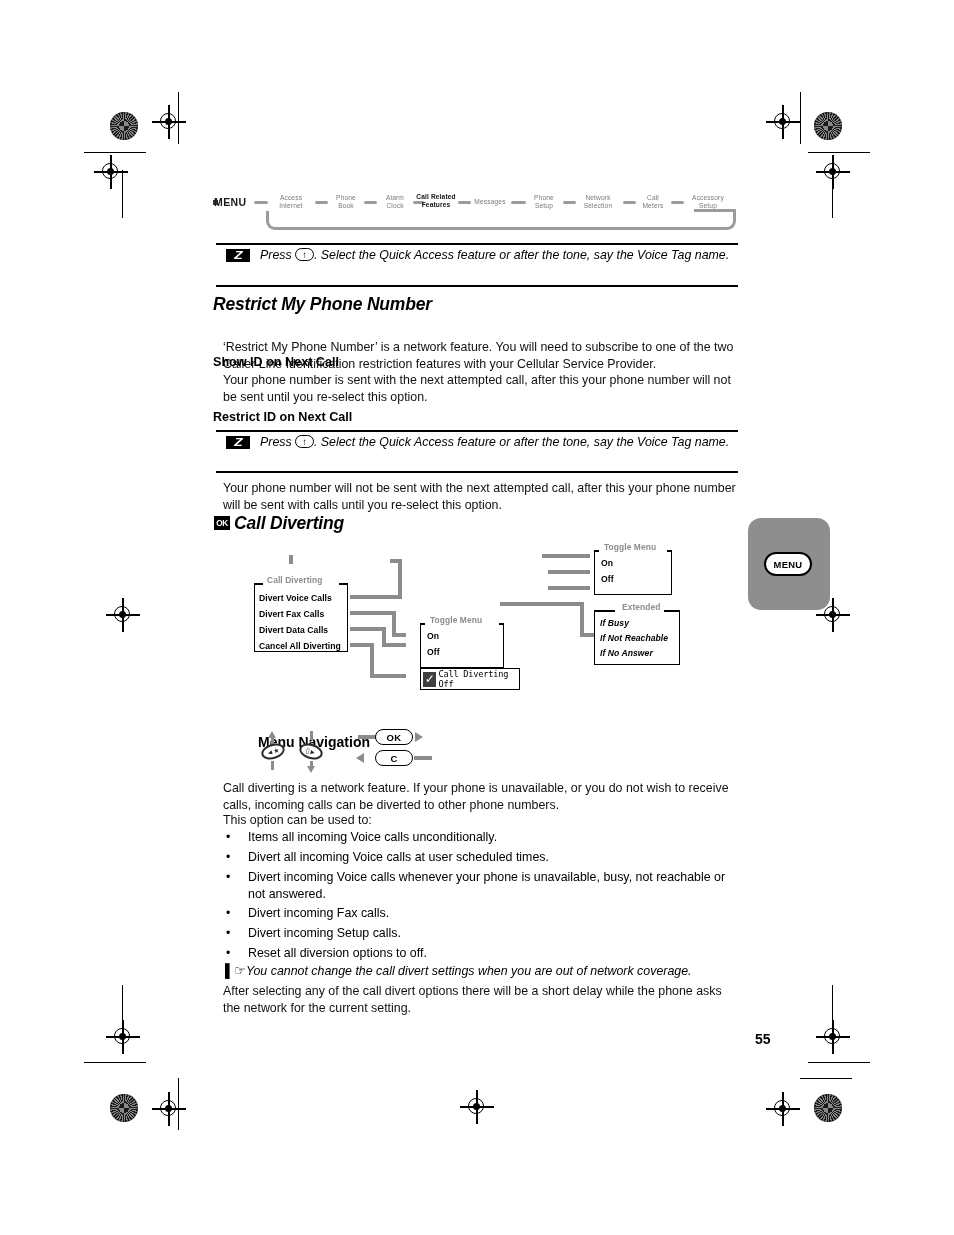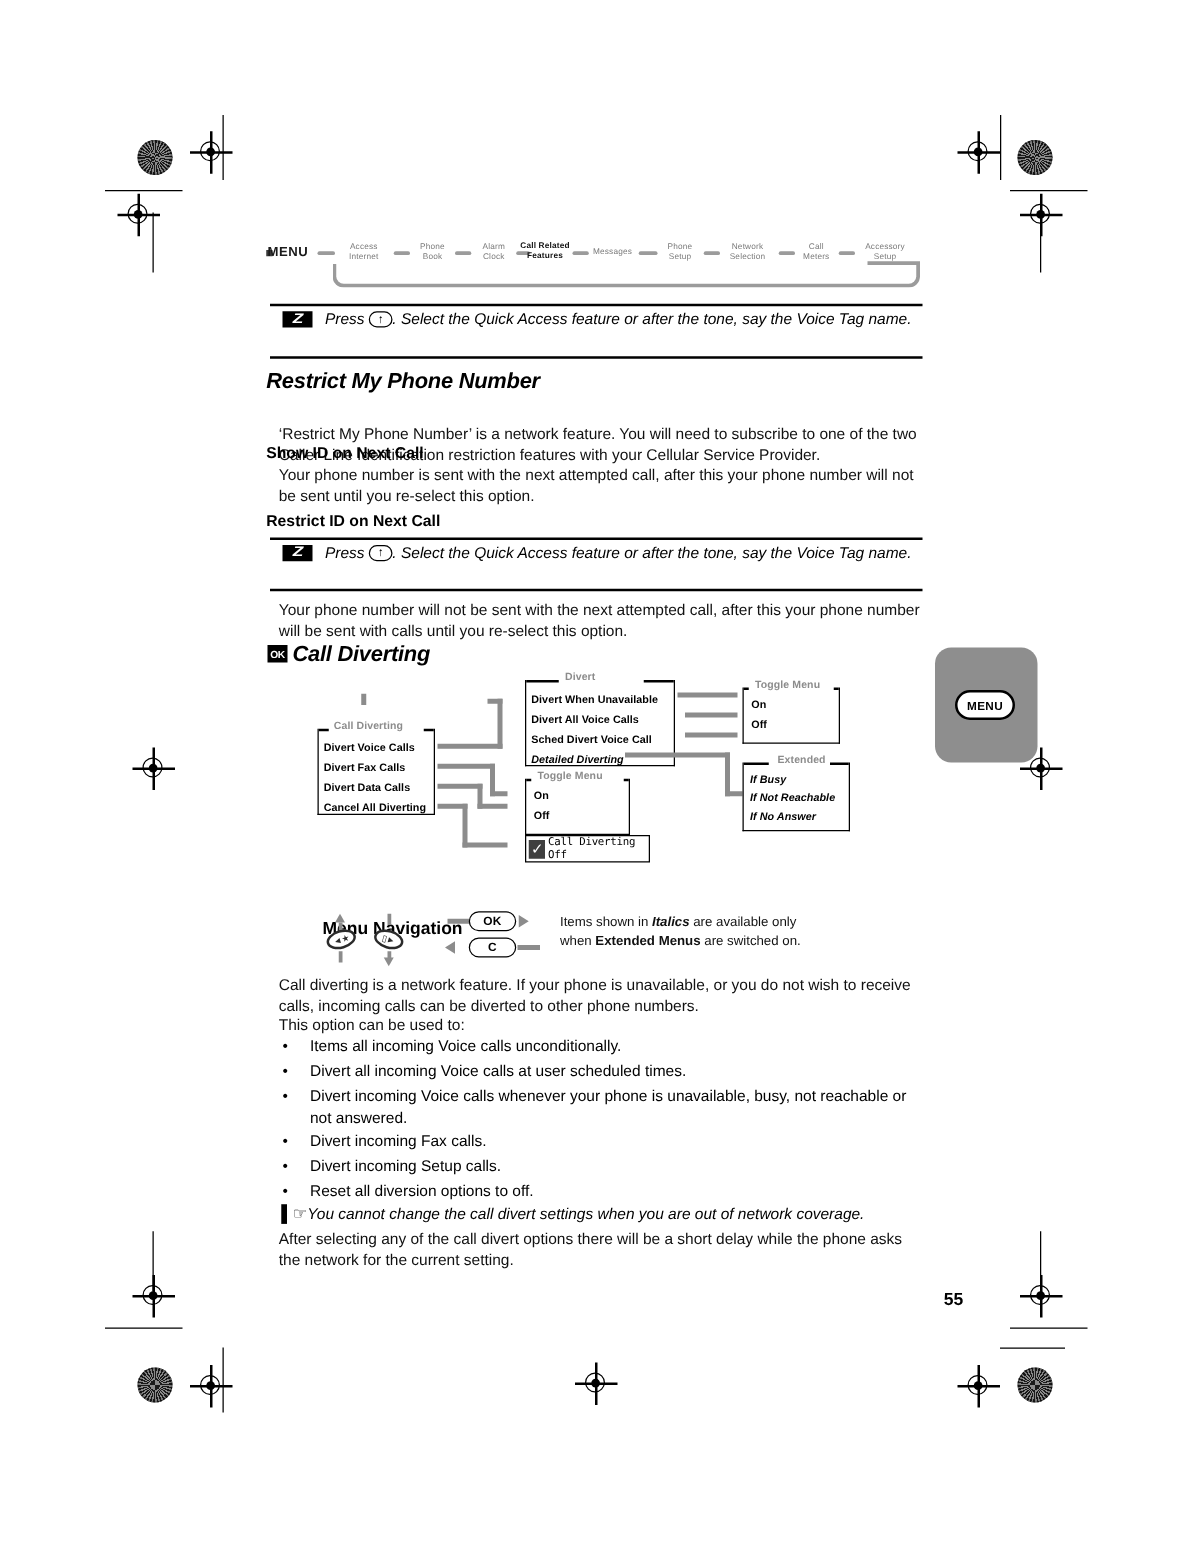--- a/index.html
+++ b/index.html
@@ -339,29 +339,20 @@
     <div class="conn" style="left:142px;top:98px;width:14px;height:4px;"></div>
 
     <div class="conn" style="left:100px;top:92px;width:36px;height:4px;"></div>
     <div class="conn" style="left:132px;top:92px;width:4px;height:20px;"></div>
     <div class="conn" style="left:132px;top:108px;width:24px;height:4px;"></div>
 
     <div class="conn" style="left:100px;top:108px;width:24px;height:4px;"></div>
     <div class="conn" style="left:120px;top:108px;width:4px;height:35px;"></div>
     <div class="conn" style="left:120px;top:139px;width:36px;height:4px;"></div>
 
-    <div class="dbox" style="left:170px;top:9px;width:120px;height:69px;">
-      <span class="dtopL" style="width:26px;"></span>
-      <span class="dtopR" style="width:24px;"></span>
-      <span class="cap" style="left:28px;">Divert</span>
-      <span class="ditem" style="left:4px;top:10px;">Divert When Unavailable</span>
-      <span class="ditem" style="left:4px;top:26px;">Divert All Voice Calls</span>
-      <span class="ditem" style="left:4px;top:42px;">Sched Divert Voice Call</span>
-      <span class="ditem ital" style="left:4px;top:58px;">Detailed Diverting</span>
-    </div>
 
     <div class="conn" style="left:292px;top:19px;width:48px;height:4px;"></div>
     <div class="conn" style="left:298px;top:35px;width:42px;height:4px;"></div>
     <div class="conn" style="left:298px;top:51px;width:42px;height:4px;"></div>
 
     <div class="conn" style="left:250px;top:67px;width:84px;height:4px;"></div>
     <div class="conn" style="left:330px;top:67px;width:4px;height:35px;"></div>
     <div class="conn" style="left:330px;top:98px;width:14px;height:4px;"></div>
 
     <div class="dbox" style="left:344px;top:15px;width:78px;height:45px;">
@@ -408,24 +399,20 @@
   <div class="ar down" style="left:307px;top:766px;"></div>
 
   <div class="conn" style="left:358px;top:735px;width:18px;height:3.6px;"></div>
   <div class="pill" style="left:375px;top:729px;width:38px;height:16px;">OK</div>
   <div class="ar right" style="left:415px;top:732px;"></div>
 
   <div class="ar left" style="left:356px;top:753px;"></div>
   <div class="pill" style="left:375px;top:750px;width:38px;height:16px;">C</div>
   <div class="conn" style="left:414px;top:756px;width:18px;height:3.6px;"></div>
 
-  <div class="legend-txt" style="left:448px;top:731px;width:200px;">
-    <span>Items shown in </span><b><i>Italics</i></b><span> are available only</span>
-    <span>when </span><b>Extended Menus</b><span> are switched on.</span>
-  </div>
 
   <div class="body" style="left:223px;top:780px;width:510px;">Call diverting is a network feature. If your phone is unavailable, or you do not wish to receive calls, incoming calls can be diverted to other phone numbers.</div>
   <div class="body" style="left:223px;top:812px;width:510px;">This option can be used to:</div>
 
   <div class="bl" style="left:226px;top:829px;width:508px;">
     <span class="dot">•</span>
     <span class="txt">Items all incoming Voice calls unconditionally.</span>
   </div>
   <div class="bl" style="left:226px;top:849px;width:508px;">
     <span class="dot">•</span>

